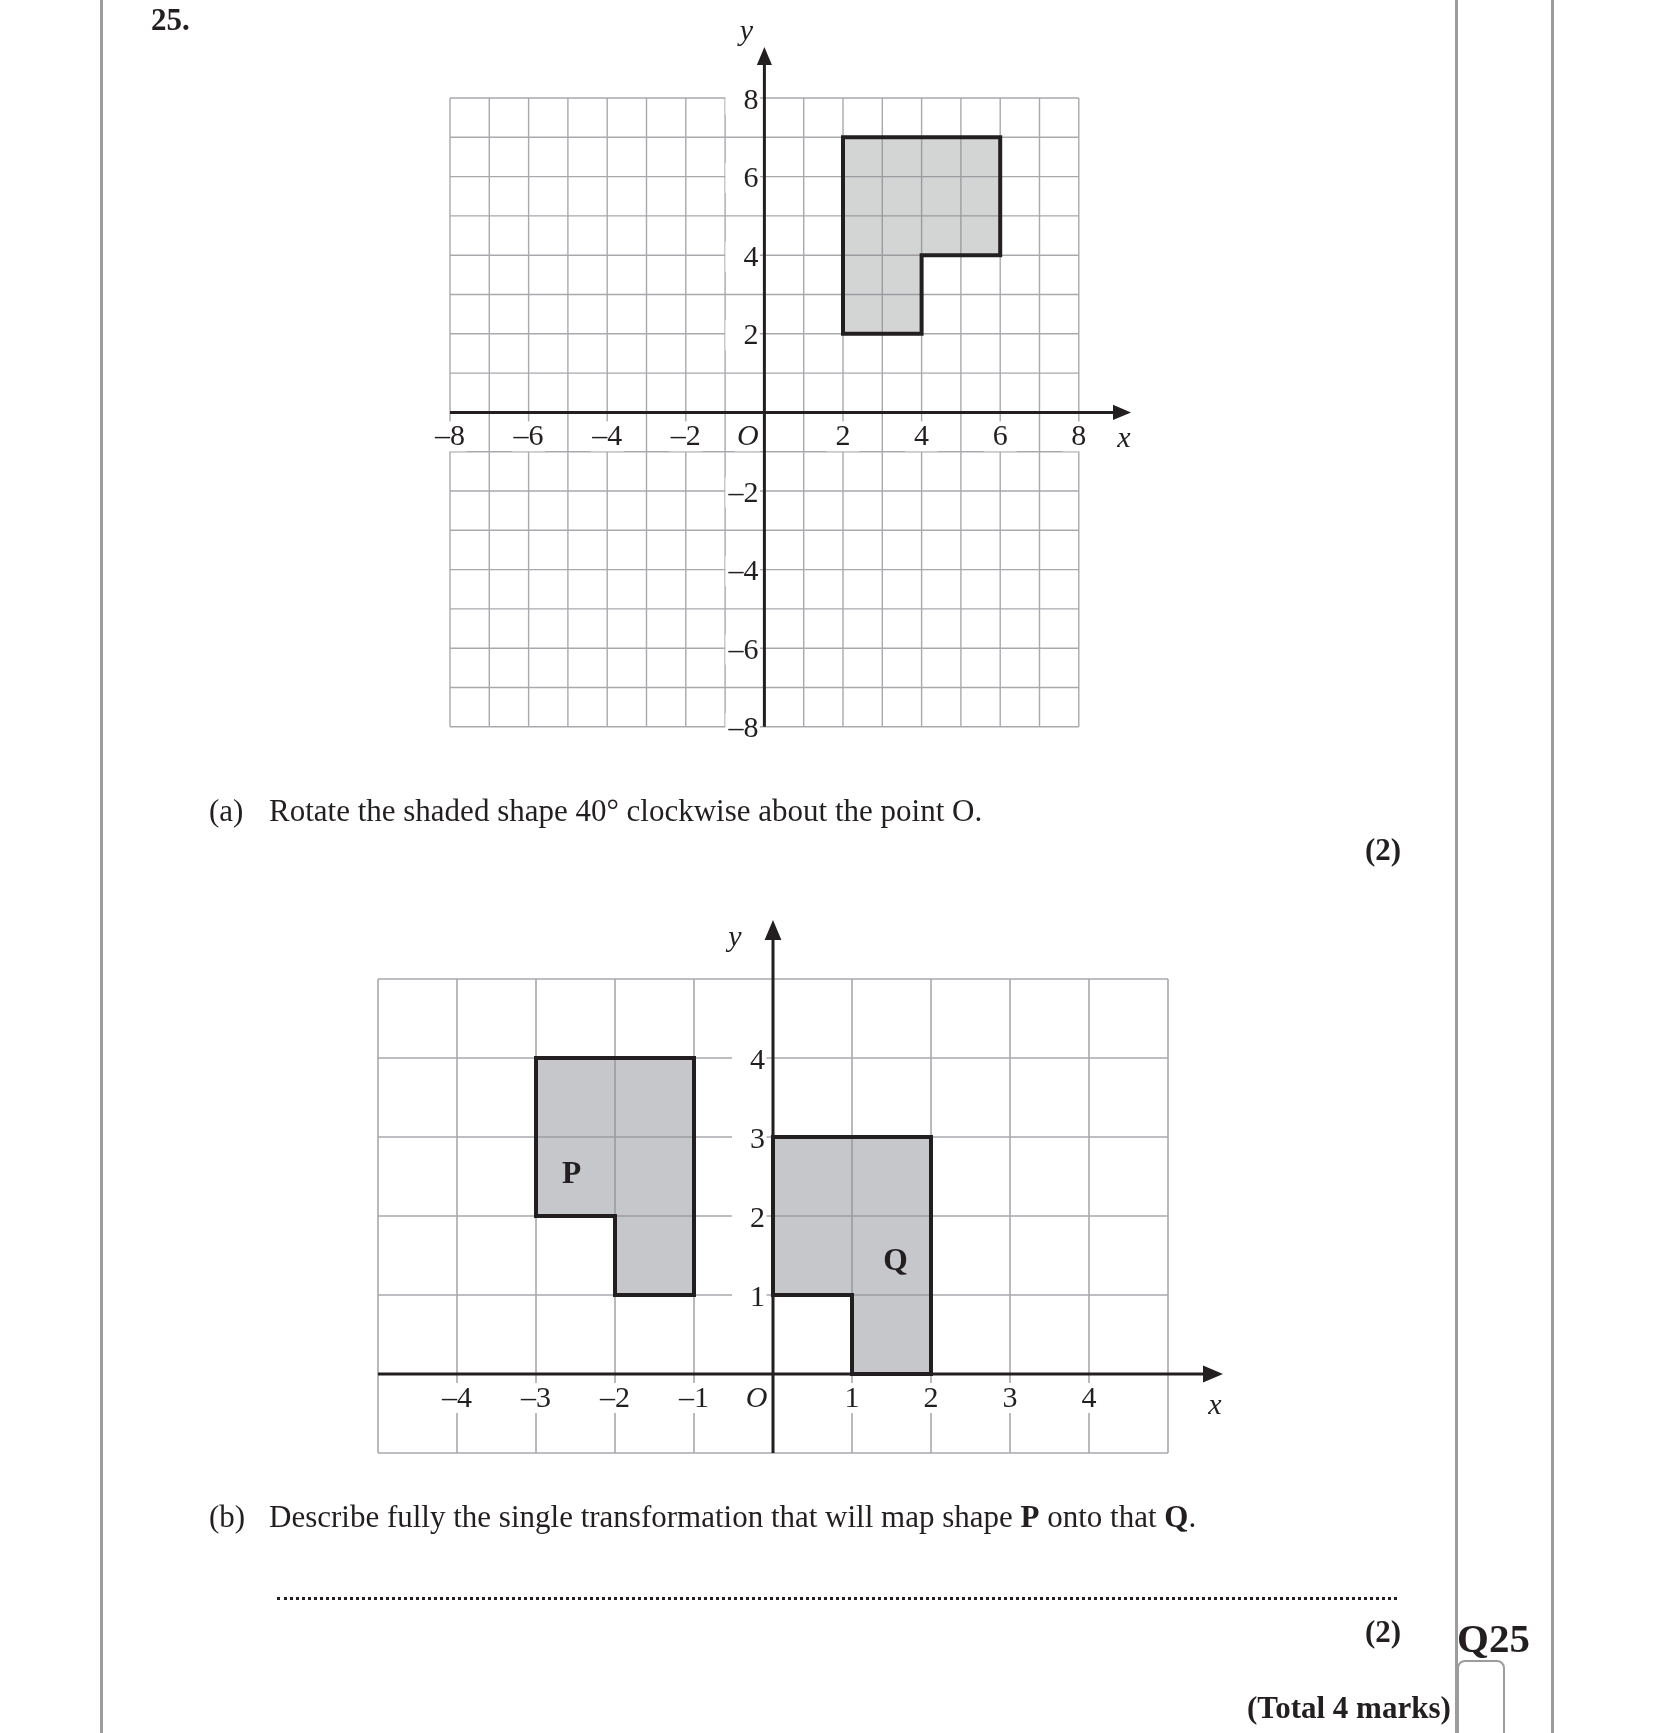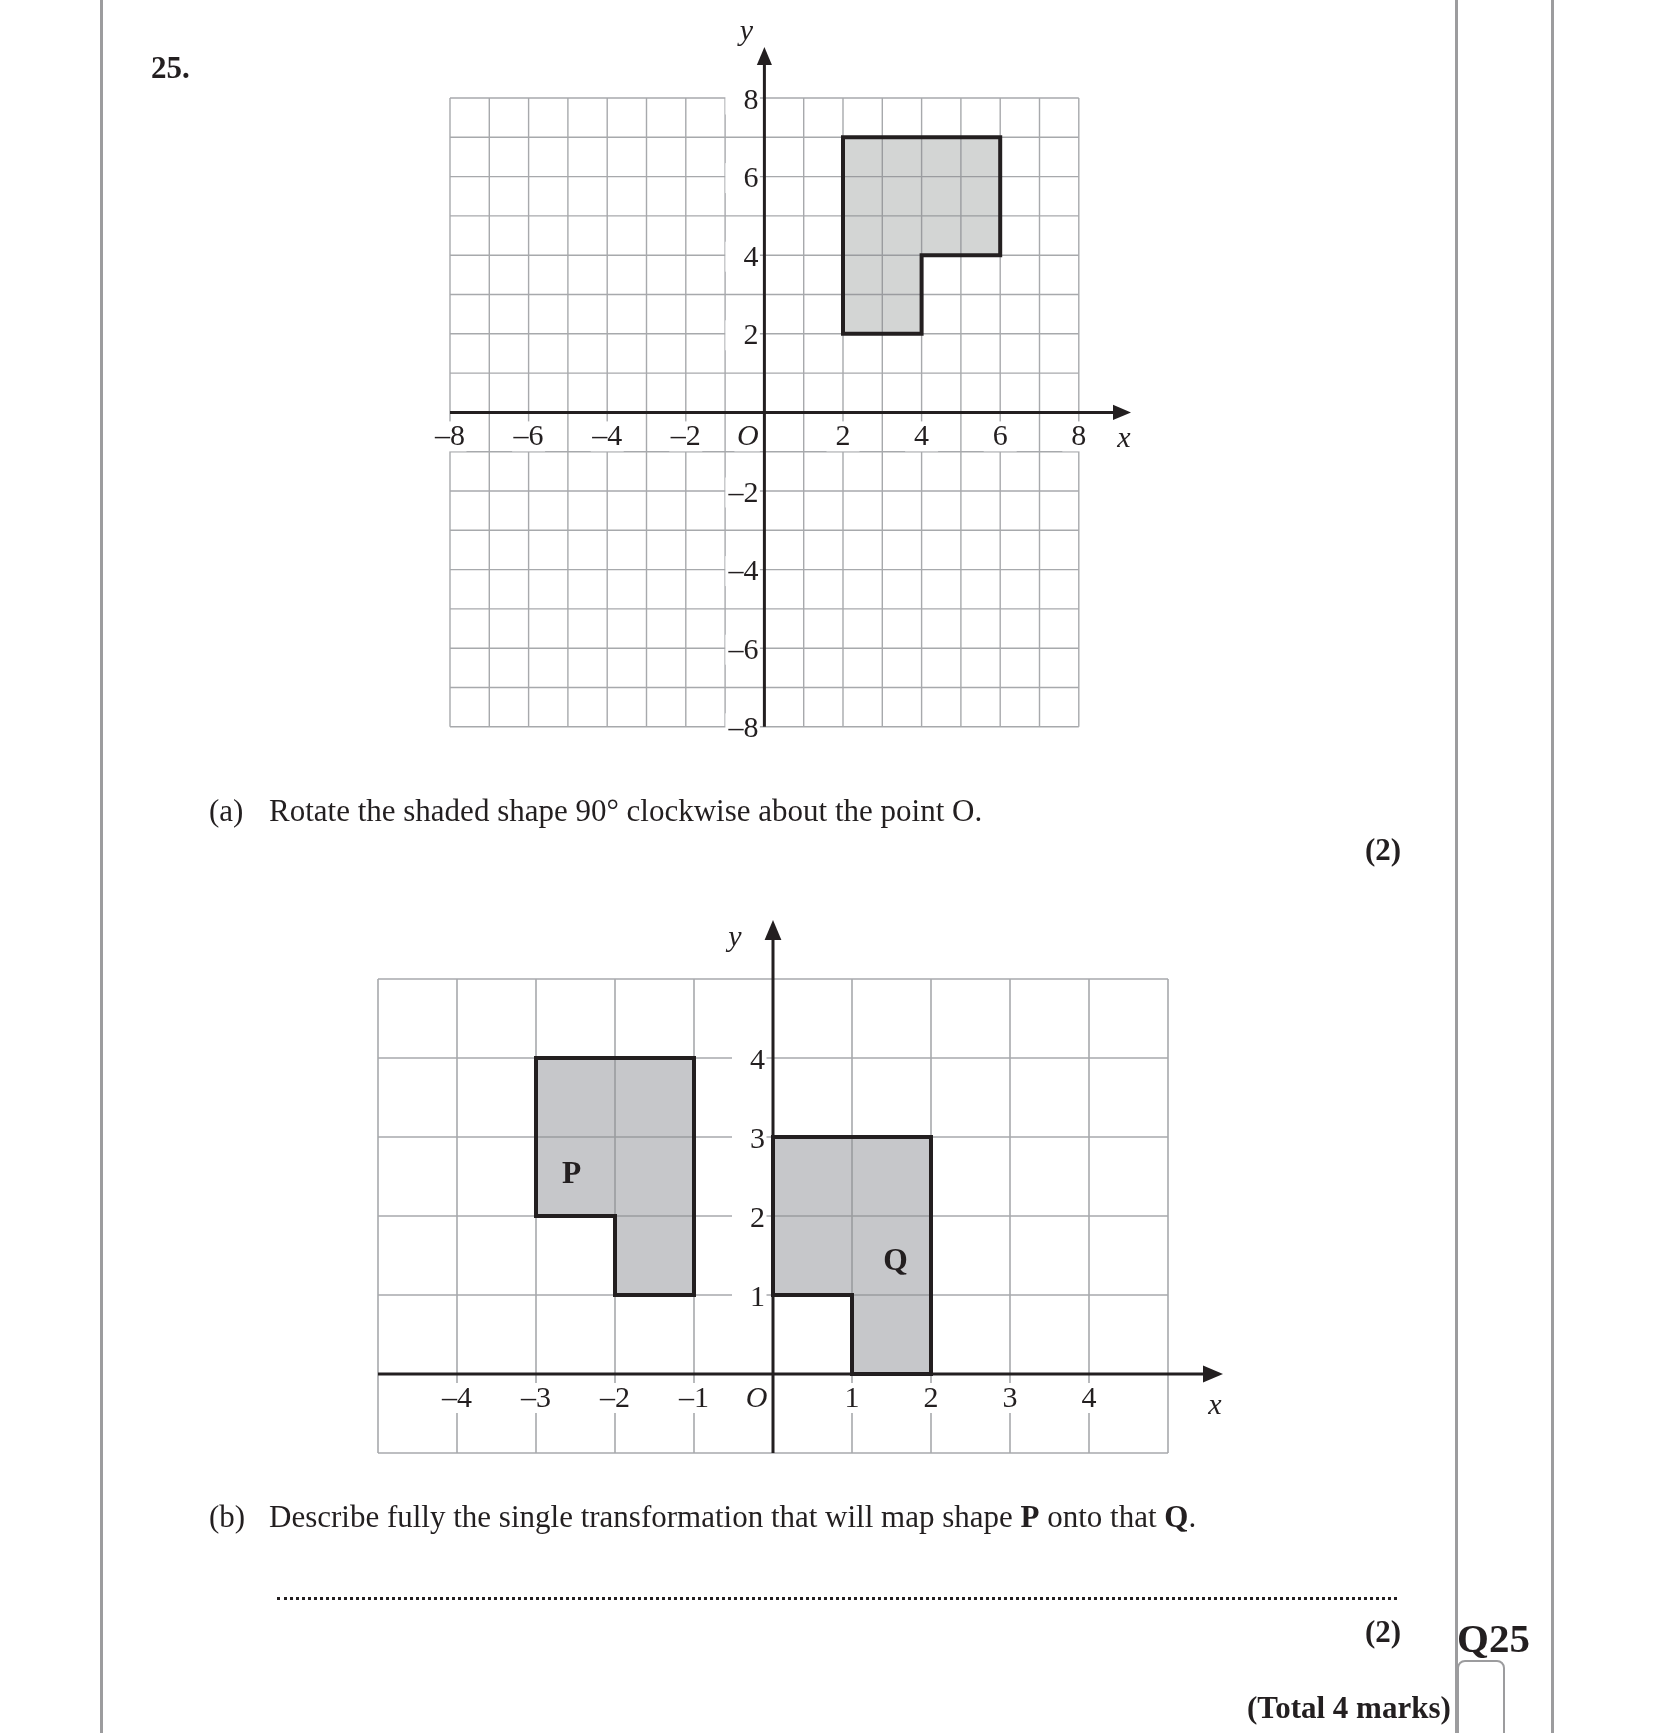--- a/index.html
+++ b/index.html
@@ -16,21 +16,21 @@
   svg { position: absolute; left: 0; top: 0; overflow: visible; }
   svg text { font-family: "Liberation Serif", "DejaVu Serif", serif; fill: #231f20; }
 </style>
 </head>
 <body>
 
 <div class="vline" style="left:100px;"></div>
 <div class="vline" style="left:1455px;"></div>
 <div class="vline" style="left:1551px;"></div>
 
-<div class="abs qnum" style="left:151px; top:2px;margin-top:48px;">25.</div>
+<div class="abs qnum" style="left:151px; top:2px;">25.</div>
 
 <svg id="graph-a" width="1654" height="800">
     <line x1="450" y1="98" x2="450" y2="726.8" stroke="#a7a9ac" stroke-width="1.4"></line>
     <line x1="489.3" y1="98" x2="489.3" y2="726.8" stroke="#a7a9ac" stroke-width="1.4"></line>
     <line x1="528.6" y1="98" x2="528.6" y2="726.8" stroke="#a7a9ac" stroke-width="1.4"></line>
     <line x1="567.9" y1="98" x2="567.9" y2="726.8" stroke="#a7a9ac" stroke-width="1.4"></line>
     <line x1="607.2" y1="98" x2="607.2" y2="726.8" stroke="#a7a9ac" stroke-width="1.4"></line>
     <line x1="646.5" y1="98" x2="646.5" y2="726.8" stroke="#a7a9ac" stroke-width="1.4"></line>
     <line x1="685.8" y1="98" x2="685.8" y2="726.8" stroke="#a7a9ac" stroke-width="1.4"></line>
     <line x1="725.0999999999999" y1="98" x2="725.0999999999999" y2="726.8" stroke="#a7a9ac" stroke-width="1.4"></line>
@@ -109,21 +109,21 @@
     <rect x="725.4" y="713.3" width="34.5" height="30" fill="#fff"></rect>
     <text x="758.4" y="737.3" font-size="30" text-anchor="end">–8</text>
     <rect x="734.4" y="421.4" width="25.5" height="30" fill="#fff"></rect>
     <text x="747.9" y="445.4" font-size="30" font-style="italic" text-anchor="middle">O</text>
     <text x="1124" y="447.4" font-size="30" font-style="italic" text-anchor="middle">x</text>
     <text x="746.4" y="40" font-size="30" font-style="italic" text-anchor="middle">y</text>
   </svg>
 
 <div class="abs qtext" style="left:209px; top:793px;">(a)</div>
 <div class="abs qtext" style="left:269px; top:793px;">
-  <span>Rotate the shaded shape 90° clockwise about the point O.</span>
+  <span>Rotate the shaded shape 40° clockwise about the point O.</span>
 </div>
 <div class="abs marks" style="left:1365px; top:832px;">(2)</div>
 
 <svg id="graph-b" width="1654" height="1500">
     <line x1="378" y1="979" x2="378" y2="1453" stroke="#a7a9ac" stroke-width="1.6"></line>
     <line x1="457" y1="979" x2="457" y2="1453" stroke="#a7a9ac" stroke-width="1.6"></line>
     <line x1="536" y1="979" x2="536" y2="1453" stroke="#a7a9ac" stroke-width="1.6"></line>
     <line x1="615" y1="979" x2="615" y2="1453" stroke="#a7a9ac" stroke-width="1.6"></line>
     <line x1="694" y1="979" x2="694" y2="1453" stroke="#a7a9ac" stroke-width="1.6"></line>
     <line x1="852" y1="979" x2="852" y2="1453" stroke="#a7a9ac" stroke-width="1.6"></line>

